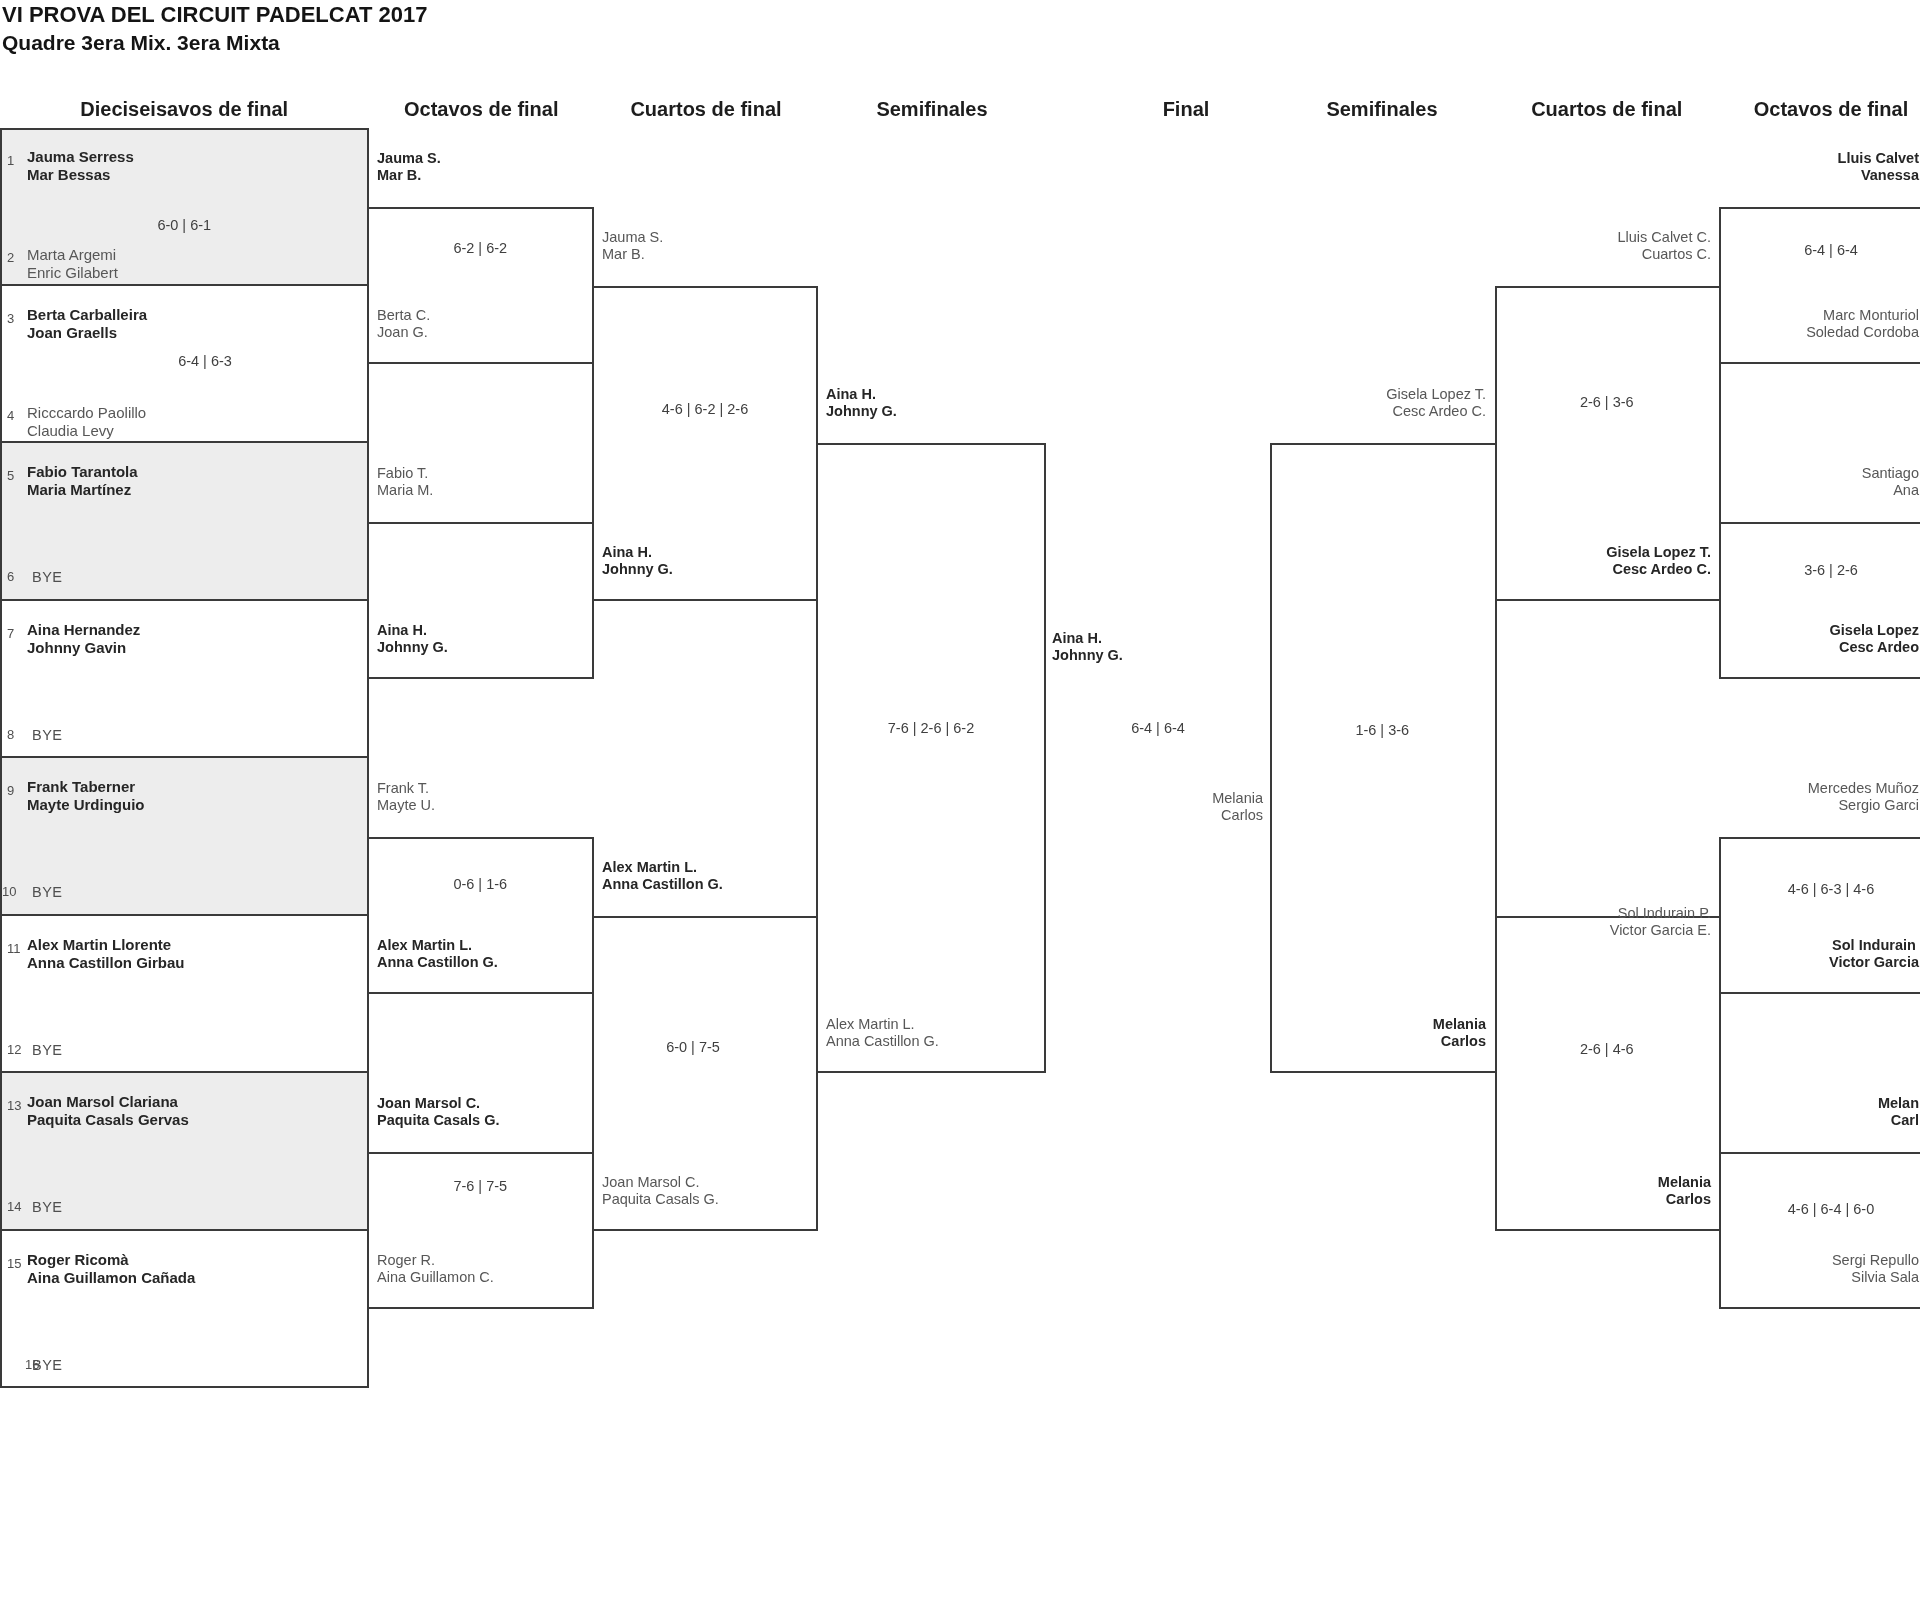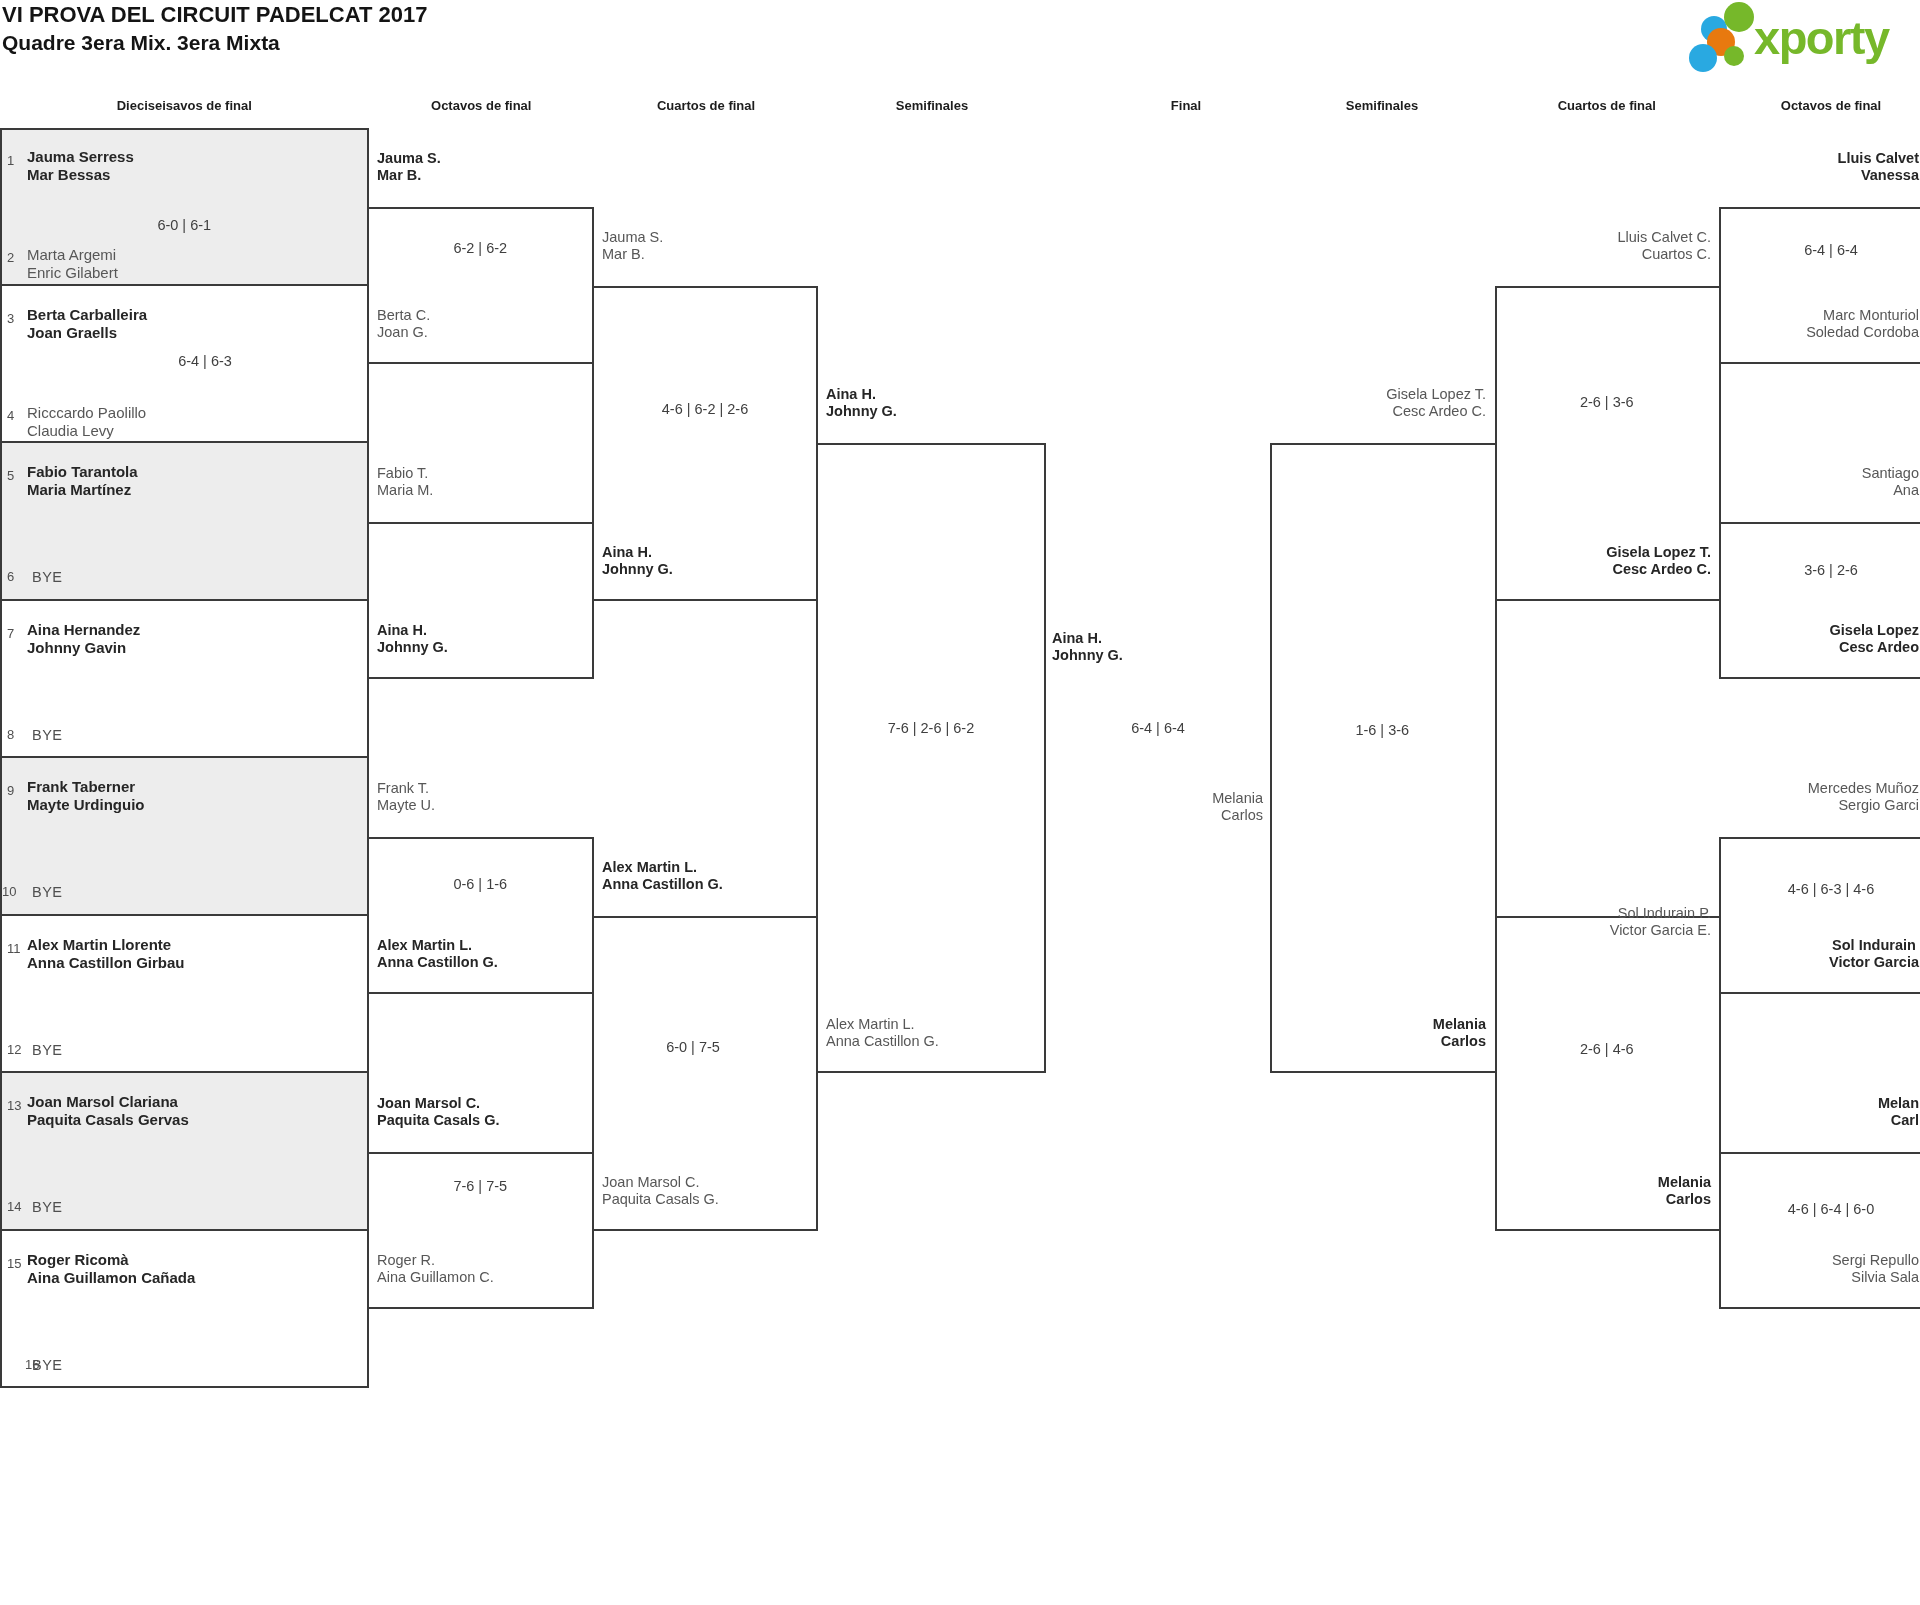--- a/index.html
+++ b/index.html
@@ -5,49 +5,41 @@
   html,body{margin:0;padding:0;background:#fff;}
   #page{position:relative;width:1920px;height:1605px;overflow:hidden;background:#fff;
         font-family:"Liberation Sans",sans-serif;}
   #title{position:absolute;left:2px;top:1px;font-size:22px;line-height:28px;font-weight:700;color:#141414;}
   #subtitle{position:absolute;left:2px;top:29px;font-size:21px;line-height:28px;font-weight:700;color:#141414;}
   #logo{position:absolute;left:1680px;top:0;width:240px;height:80px;cursor:pointer;}
   #logo .dot{position:absolute;border-radius:50%;}
   #logo-text{position:absolute;left:74px;top:14px;font-size:47px;font-weight:800;
              letter-spacing:-1.5px;color:#76b82a;line-height:1;}
   .round-label{position:absolute;top:98px;width:240px;text-align:center;
-               font-size:13px;font-weight:700;color:#1d1d1d;white-space:nowrap;}
+               font-size:20px;font-weight:700;color:#1d1d1d;white-space:nowrap;}
   .bx{position:absolute;border:2px solid #3a3a3a;box-sizing:border-box;background:transparent;}
   .bx.shaded{background:#ededed;}
   .bx.noTop{border-top:none;}
   .team{position:absolute;white-space:nowrap;}
   .team.right-al{text-align:right;}
   .team.r1 .ln{font-size:15px;line-height:18px;}
   .team.r2 .ln{font-size:14.5px;line-height:17px;}
   .team.win .ln{font-weight:700;color:#262626;}
   .team.lose .ln{font-weight:400;color:#575757;}
   .score{position:absolute;text-align:center;font-size:14.5px;line-height:18px;color:#3f3f3f;white-space:nowrap;}
   .seed{position:absolute;font-size:13px;line-height:16px;color:#4f4f4f;}
   .bye{position:absolute;font-size:14.5px;line-height:17px;color:#4f4f4f;letter-spacing:.5px;}
 </style>
 </head>
 <body>
 
 <div id="page">
   <div id="title">VI PROVA DEL CIRCUIT PADELCAT 2017</div>
   <div id="subtitle">Quadre 3era Mix. 3era Mixta</div>
 
-  <div id="logo">
-    <div class="dot" style="left: 21px; top: 16px; width: 26px; height: 26px; background: rgb(41, 169, 225);"></div>
-    <div class="dot" style="left: 44px; top: 2px; width: 30px; height: 30px; background: rgb(118, 184, 42);"></div>
-    <div class="dot" style="left: 27px; top: 28px; width: 28px; height: 28px; background: rgb(232, 121, 15);"></div>
-    <div class="dot" style="left: 9px; top: 44px; width: 28px; height: 28px; background: rgb(41, 169, 225);"></div>
-    <div class="dot" style="left: 44px; top: 46px; width: 20px; height: 20px; background: rgb(118, 184, 42);"></div>
-    <span id="logo-text">xporty</span>
-  </div>
 
   <div id="round-headers">
       <div class="round-label" style="left: 64.25px;">Dieciseisavos de final</div>
       <div class="round-label" style="left: 361.25px;">Octavos de final</div>
       <div class="round-label" style="left: 586px;">Cuartos de final</div>
       <div class="round-label" style="left: 812px;">Semifinales</div>
       <div class="round-label" style="left: 1066px;">Final</div>
       <div class="round-label" style="left: 1262px;">Semifinales</div>
       <div class="round-label" style="left: 1486.75px;">Cuartos de final</div>
       <div class="round-label" style="left: 1711px;">Octavos de final</div>

